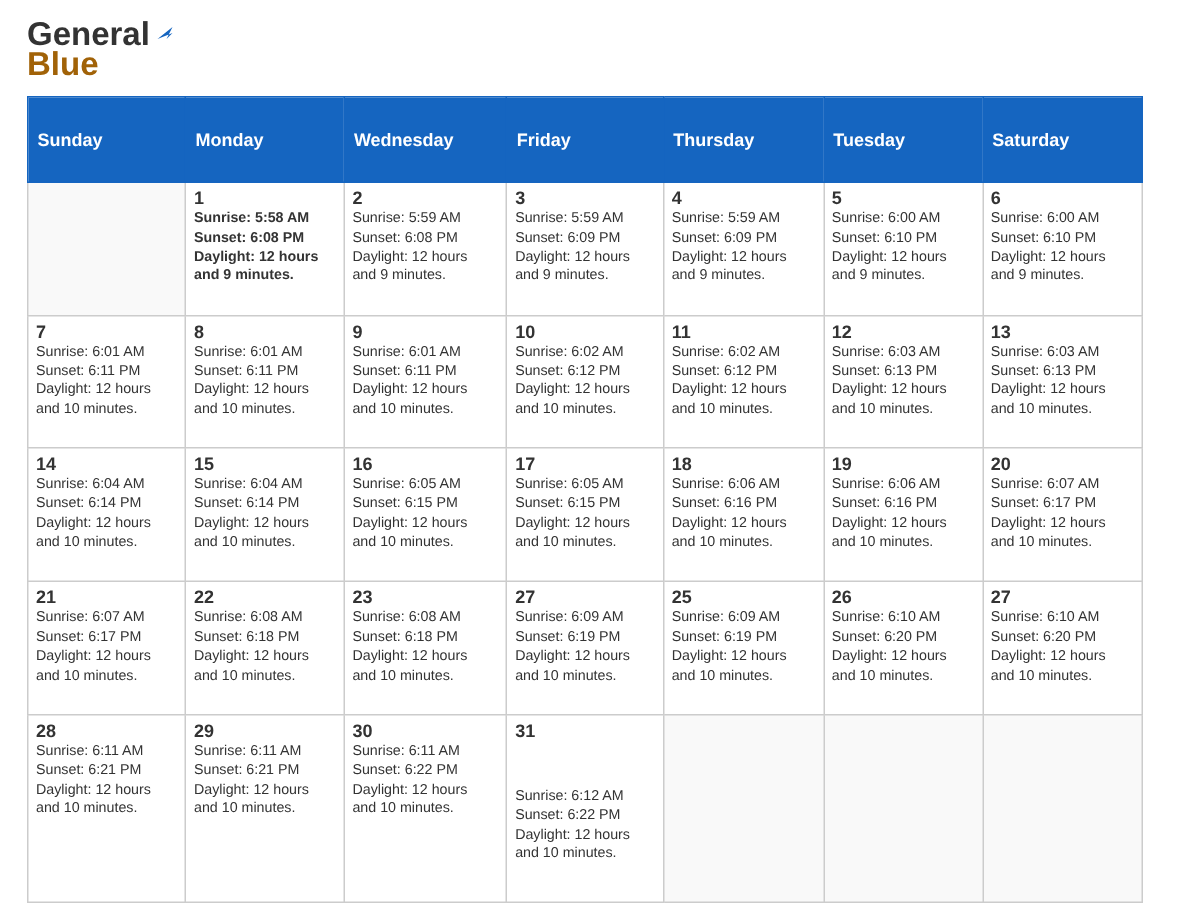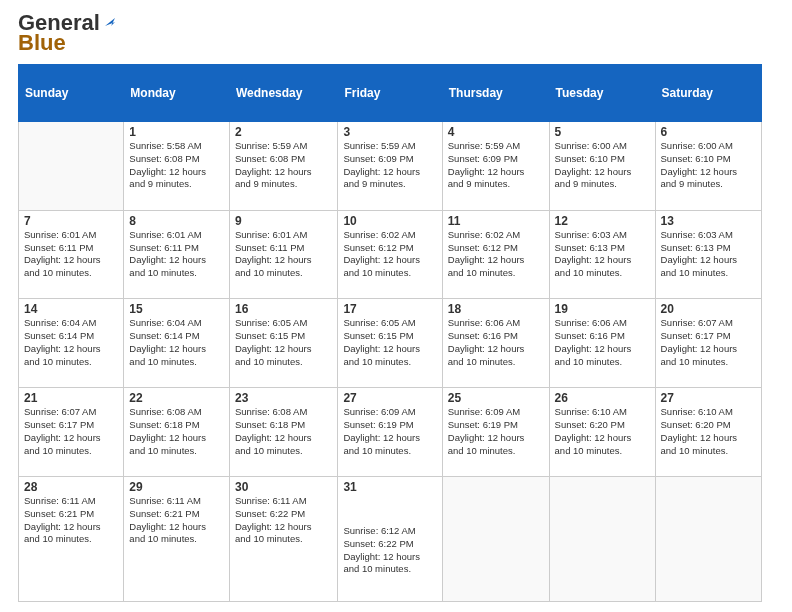--- a/index.html
+++ b/index.html
@@ -110,21 +110,21 @@
         <th>Thursday</th>
         <th>Tuesday</th>
         <th>Saturday</th>
       </tr>
     </thead>
     <tbody id="calendar-body">
     <tr>
           <td class="empty"></td>
           <td>
             <span class="day-num">1</span>
-            <div class="day-info" style="white-space: pre-line;">Sunrise: 5:58 AM
+            <div class="day-info" style="white-space: pre-line; font-weight: bold;">Sunrise: 5:58 AM
 Sunset: 6:08 PM
 Daylight: 12 hours
 and 9 minutes.</div>
           </td>
           <td>
             <span class="day-num">2</span>
             <div class="day-info" style="white-space: pre-line;">Sunrise: 5:59 AM
 Sunset: 6:08 PM
 Daylight: 12 hours
 and 9 minutes.</div>

